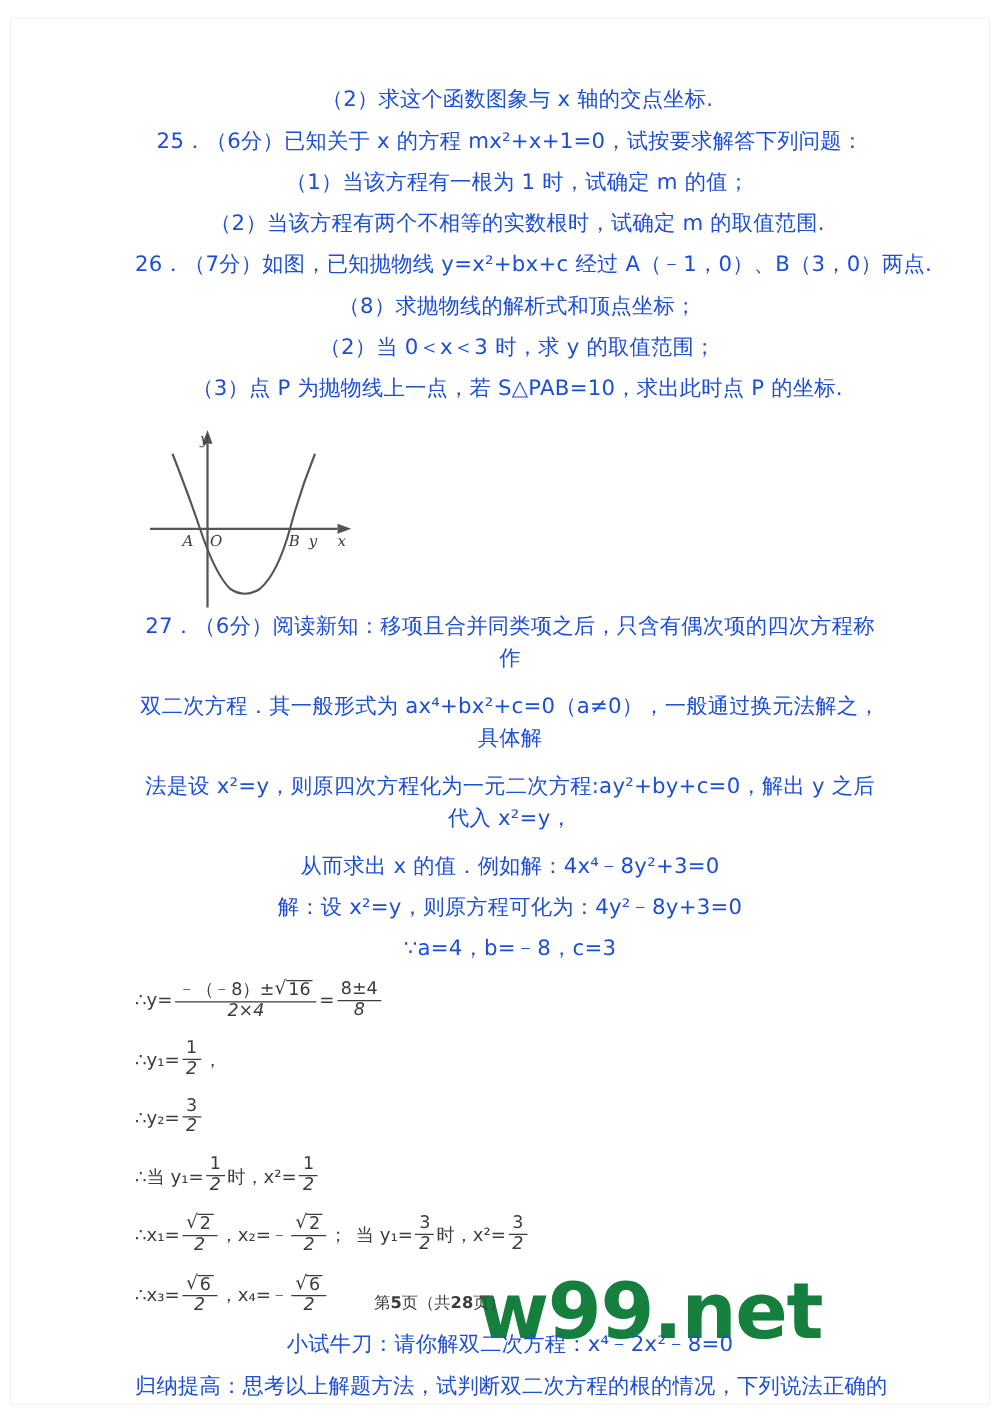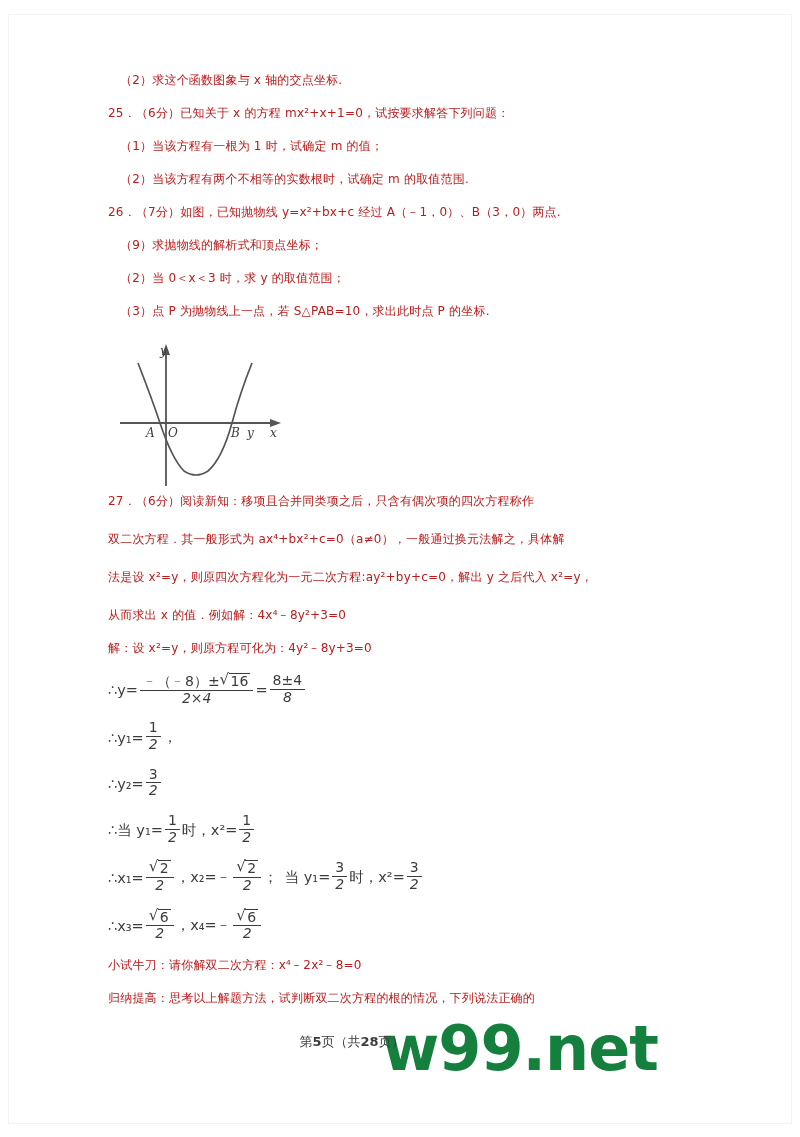--- a/index.html
+++ b/index.html
@@ -40,26 +40,27 @@
     white-space: nowrap;
     user-select: none;
   }
   .content {
     position: absolute;
     left: 108px;
     top: 72px;
     width: 600px;
   }
   .line {
-    color: #b91c1c;
-    font-size: 12px;
+    color: #1d4ed8;
+    font-size: 17px;
     line-height: 17px;
     margin-bottom: 16px;
     white-space: nowrap;
     letter-spacing: 0.2px;
+    text-align: center;
   }
   .line.indent {
     padding-left: 12px;
   }
   .para-block .line {
     margin-bottom: 12px;
     white-space: normal;
     line-height: 26px;
   }
   
@@ -143,34 +144,35 @@
 
   <div class="content">
 
     <div class="line indent">（2）求这个函数图象与 x 轴的交点坐标.</div>
 
     <div class="line">25．（6分）已知关于 x 的方程 mx²+x+1=0，试按要求解答下列问题：</div>
     <div class="line indent">（1）当该方程有一根为 1 时，试确定 m 的值；</div>
     <div class="line indent">（2）当该方程有两个不相等的实数根时，试确定 m 的取值范围.</div>
 
     <div class="line">26．（7分）如图，已知抛物线 y=x²+bx+c 经过 A（﹣1，0）、B（3，0）两点.</div>
-    <div class="line indent">（9）求抛物线的解析式和顶点坐标；</div>
+    <div class="line indent">（8）求抛物线的解析式和顶点坐标；</div>
     <div class="line indent">（2）当 0＜x＜3 时，求 y 的取值范围；</div>
     <div class="line indent">（3）点 P 为抛物线上一点，若 S△PAB=10，求出此时点 P 的坐标.</div>
 
     <div style="height:152px"></div>
 
     <div class="para-block">
       <div class="line" style="white-space:normal">27．（6分）阅读新知：移项且合并同类项之后，只含有偶次项的四次方程称作</div>
       <div class="line" style="white-space:normal">双二次方程．其一般形式为 ax⁴+bx²+c=0（a≠0），一般通过换元法解之，具体解</div>
       <div class="line" style="white-space:normal">法是设 x²=y，则原四次方程化为一元二次方程:ay²+by+c=0，解出 y 之后代入 x²=y，</div>
       <div class="line" style="white-space:normal">从而求出 x 的值．例如解：4x⁴﹣8y²+3=0</div>
     </div>
 
     <div class="line" style="margin-top:4px">解：设 x²=y，则原方程可化为：4y²﹣8y+3=0</div>
+    <div class="line">∵a=4，b=﹣8，c=3</div>
 
     <div class="mathline">
       <span class="seg">∴y=</span>
       <span class="frac">
         <span class="num"><span>﹣（﹣8）±</span><span class="sqrt"><span class="rad">16</span></span></span>
         <span class="den">2×4</span>
       </span>
       <span class="seg">=</span>
       <span class="frac">
         <span class="num">8±4</span>

